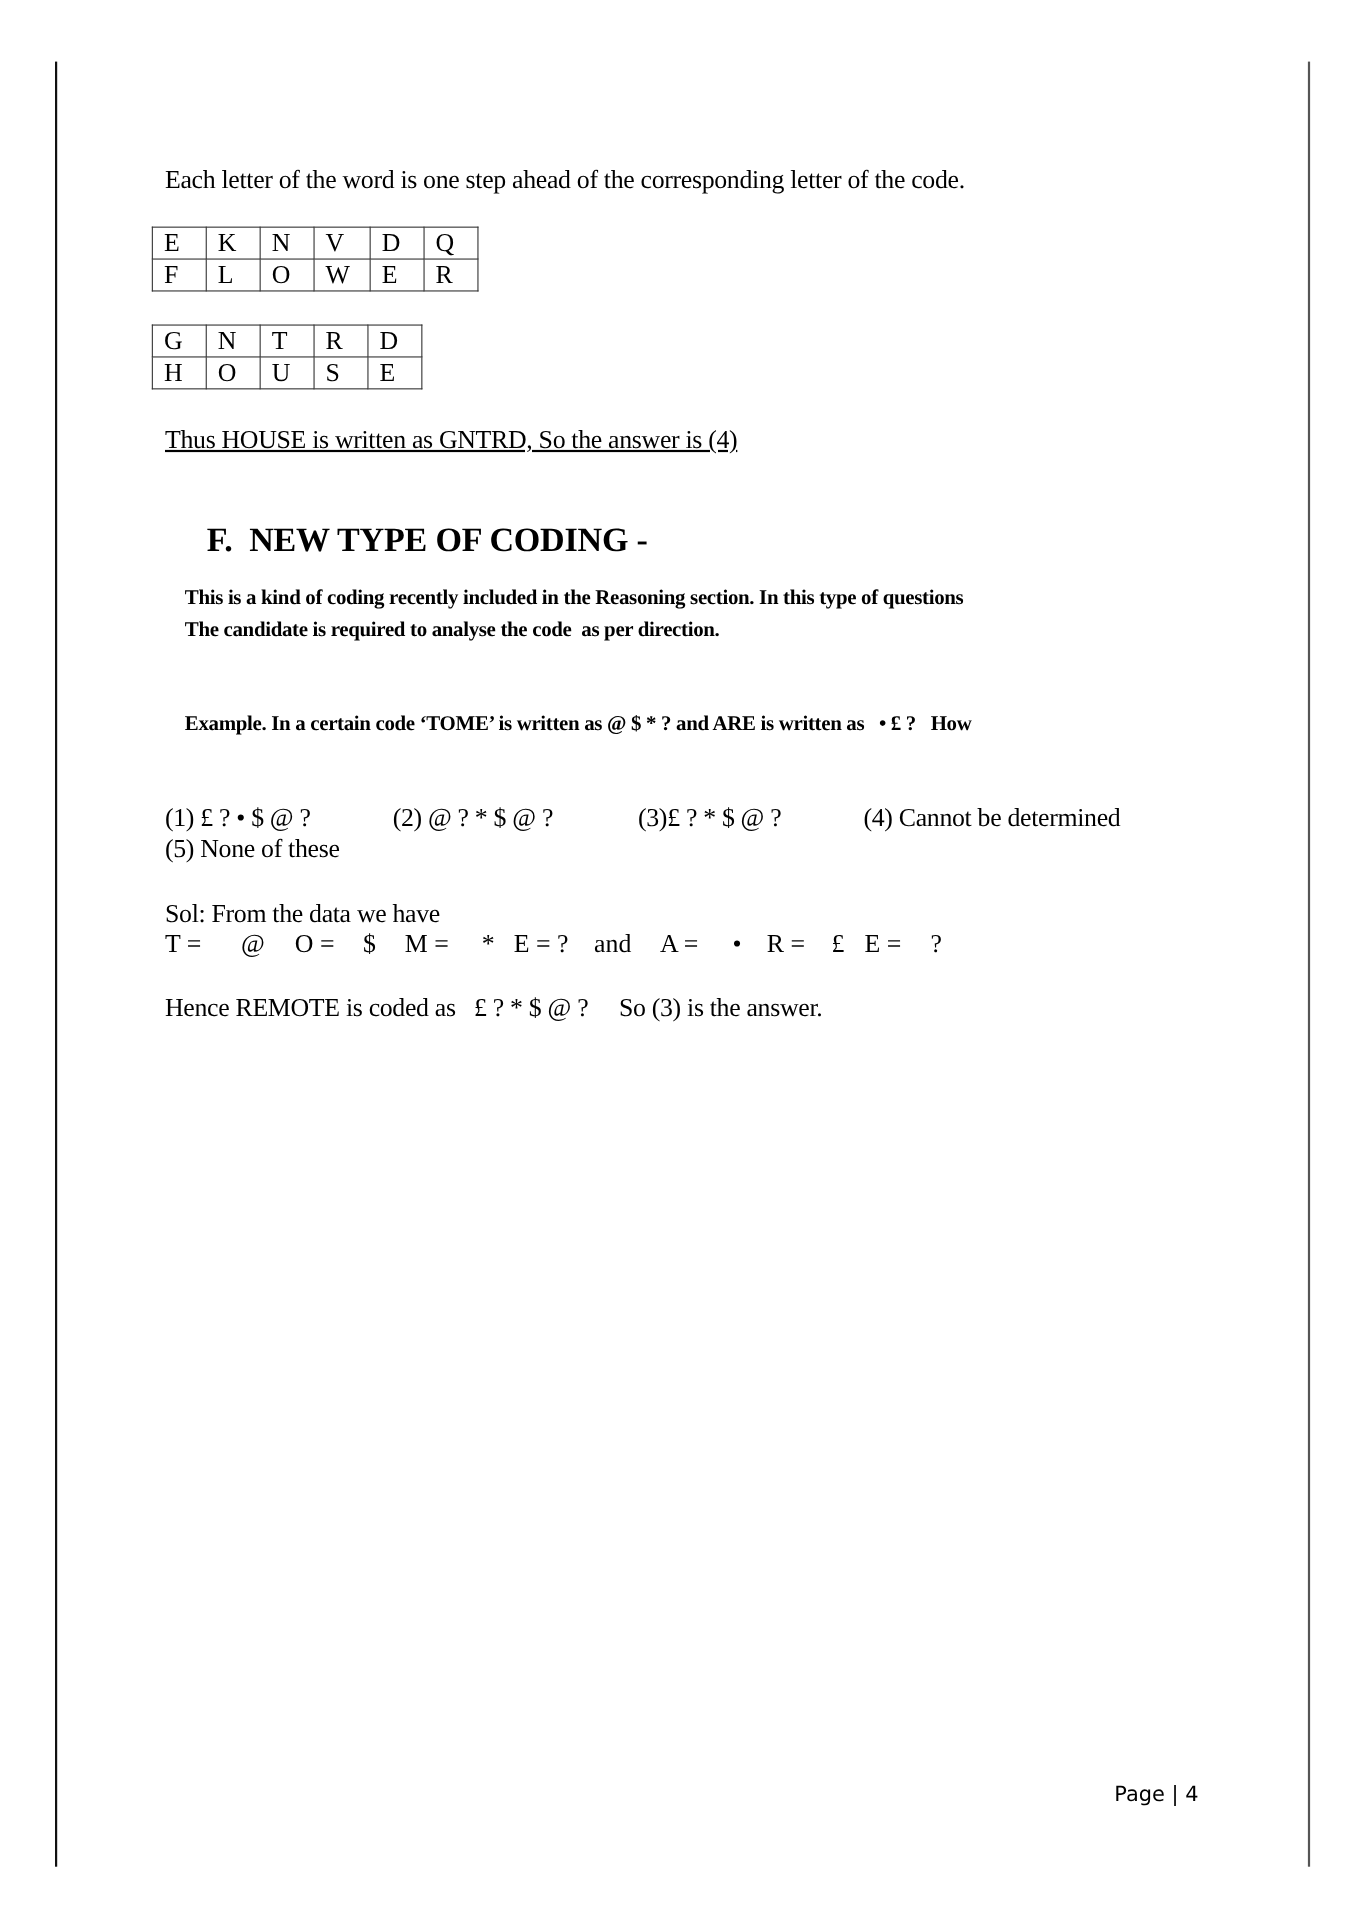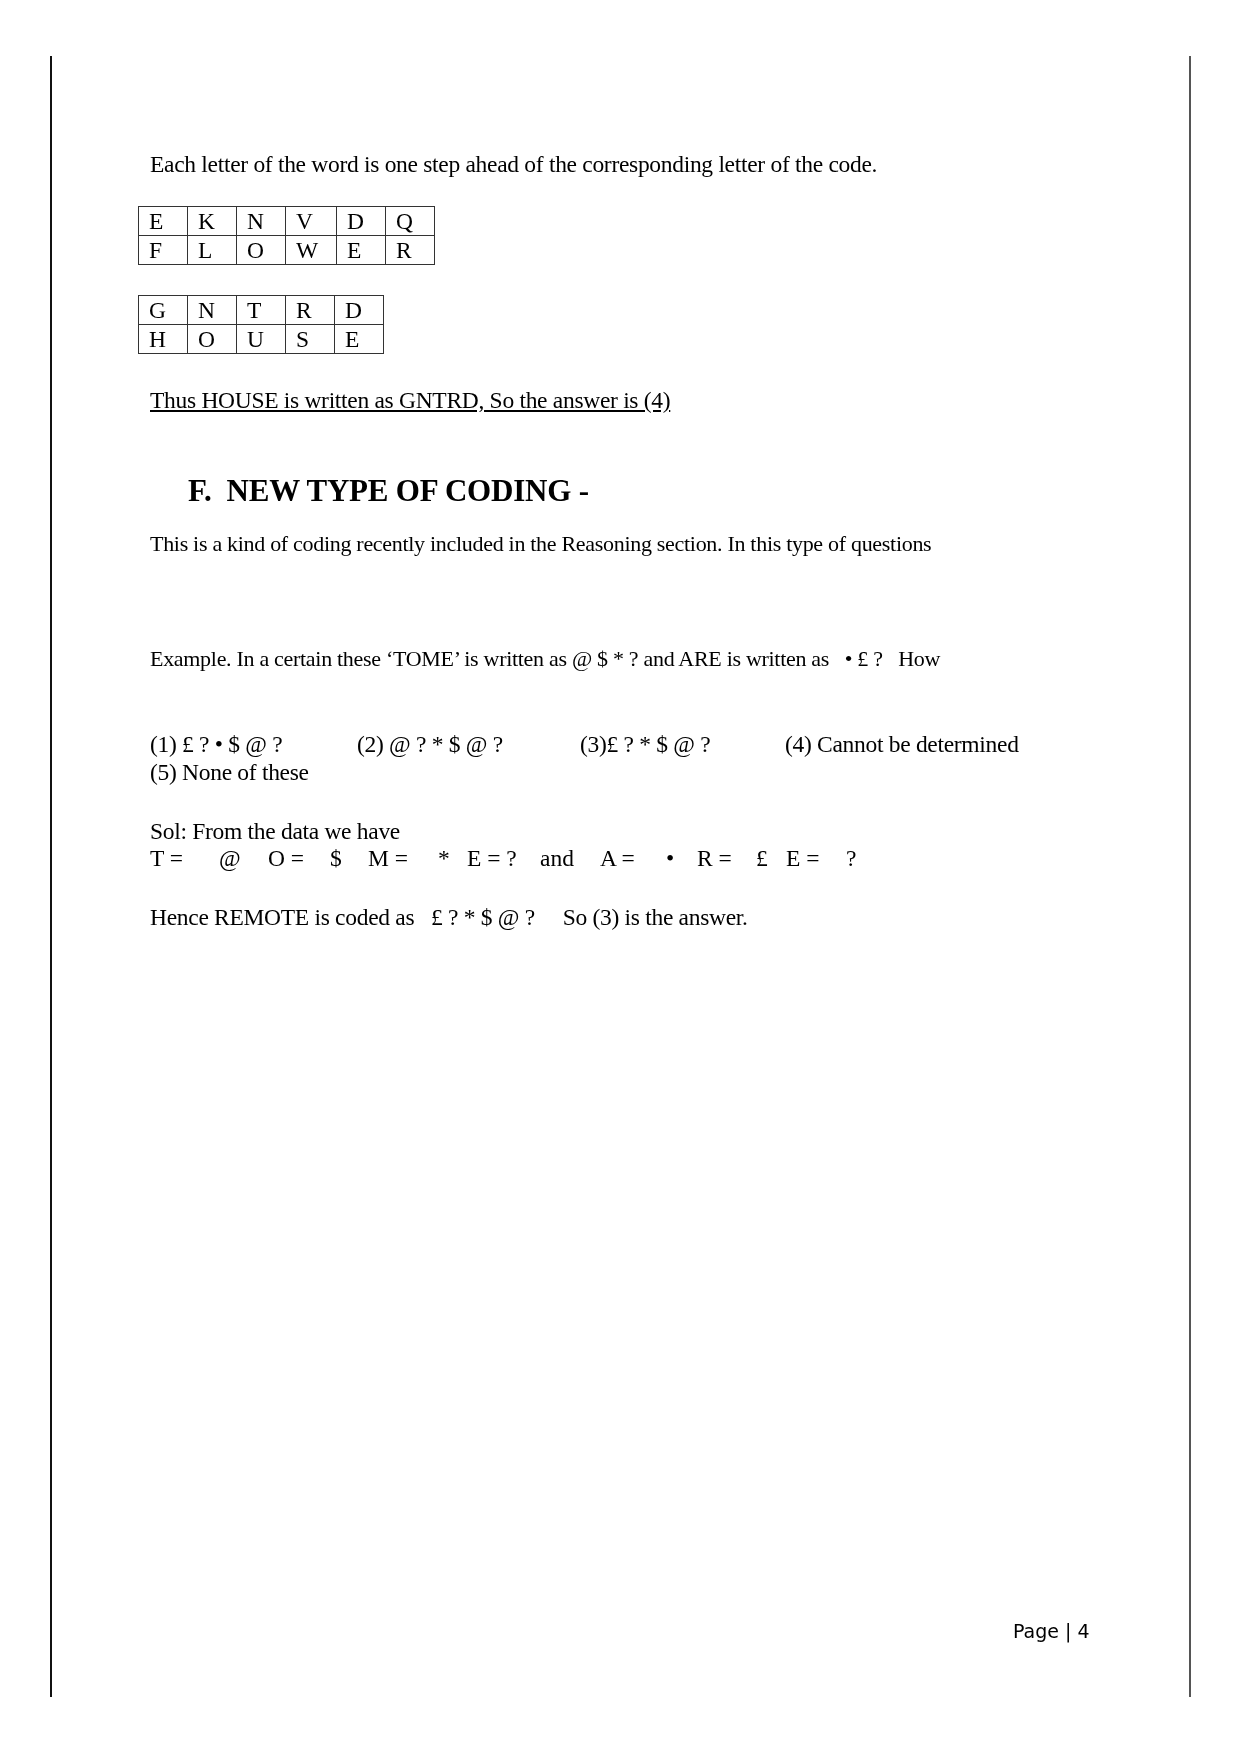--- a/index.html
+++ b/index.html
@@ -26,25 +26,26 @@
   .txt {
     position: absolute;
     left: 150px;
     font-size: 23.5px;
     line-height: 28px;
     white-space: pre;
     letter-spacing: -0.3px;
   }
   .para {
     position: absolute;
-    left: 150px;
+    left: 168px;
     width: 950px;
-    font-size: 22px;
+    font-size: 19px;
     line-height: 28.5px;
     letter-spacing: -0.3px;
+    font-weight: bold;
   }
   .para div { white-space: pre; }
 
   table.code-table {
     position: absolute;
     left: 138px;
     border-collapse: collapse;
     font-size: 23.5px;
   }
   table.code-table td {
@@ -123,24 +124,25 @@
   </tr>
 </tbody>
   </table>
 
 <div class="txt" style="top:386px;text-decoration:underline;">Thus HOUSE is written as GNTRD, So the answer is (4)</div>
 
 <div class="heading">F.  NEW TYPE OF CODING -</div>
 
 <div class="para" style="top:530px;">
   <div>This is a kind of coding recently included in the Reasoning section. In this type of questions</div>
+  <div>The candidate is required to analyse the code  as per direction.</div>
 </div>
 
 <div class="para" style="top:645px;">
-  <div>Example. In a certain these ‘TOME’ is written as @ $ * ? and ARE is written as   • £ ?   How</div>
+  <div>Example. In a certain code ‘TOME’ is written as @ $ * ? and ARE is written as   • £ ?   How</div>
 </div>
 
 <div class="opt" style="left:150px; top:731px;">(1) £ ? • $ @ ?</div>
 <div class="opt" style="left:357px; top:731px;">(2) @ ? * $ @ ?</div>
 <div class="opt" style="left:580px; top:731px;">(3)£ ? * $ @ ?</div>
 <div class="opt" style="left:785px; top:731px;">(4) Cannot be determined</div>
 <div class="opt" style="left:150px; top:759px;">(5) None of these</div>
 
 <div class="txt" style="top:817px;font-family:Liberation Serif, serif;">Sol: From the data we have</div>
 

